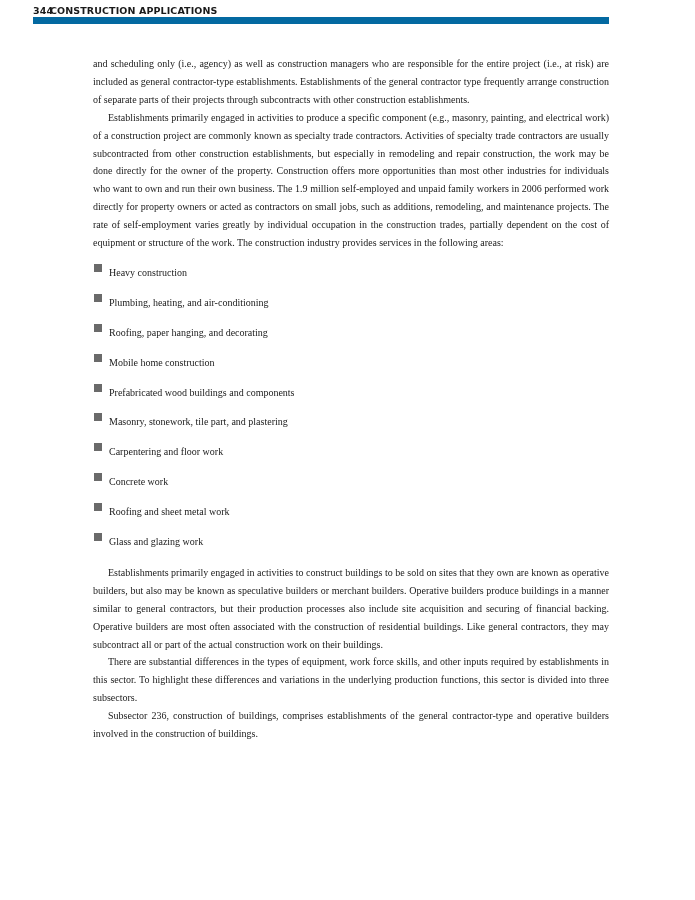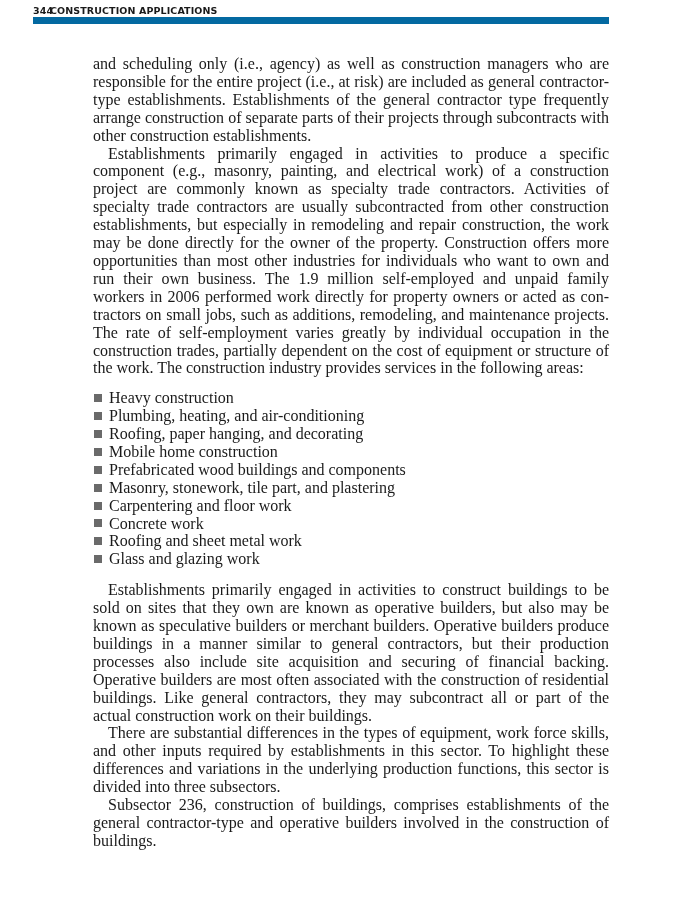--- a/index.html
+++ b/index.html
@@ -37,42 +37,43 @@
     position: absolute;
     left: 17px;
     top: 0;
   }
   .text-block {
     position: absolute;
     left: 93px;
     top: 55px;
     width: 516px;
     font-family: "Liberation Serif", serif;
-    font-size: 16px;
+    font-size: 10px;
     line-height: 17.9px;
     color: #1a1a1a;
   }
   .para {
     margin: 0;
     text-align: justify;
     text-indent: 15px;
     hyphens: manual;
   }
   .para.no-indent {
     text-indent: 0;
   }
   .bullet-list {
     list-style: none;
     margin: 12px 0 13px 0;
     padding: 0;
   }
   .bullet-item {
     display: flex;
-    align-items: center;
+    align-items: flex-start;
     height: 17.9px;
+    margin-top: 12px;
   }
   .bullet-square {
     display: inline-block;
     width: 8px;
     height: 8px;
     background: #6a6a6a;
     margin-left: 1px;
     margin-right: 7px;
     flex: 0 0 auto;
     position: relative;

